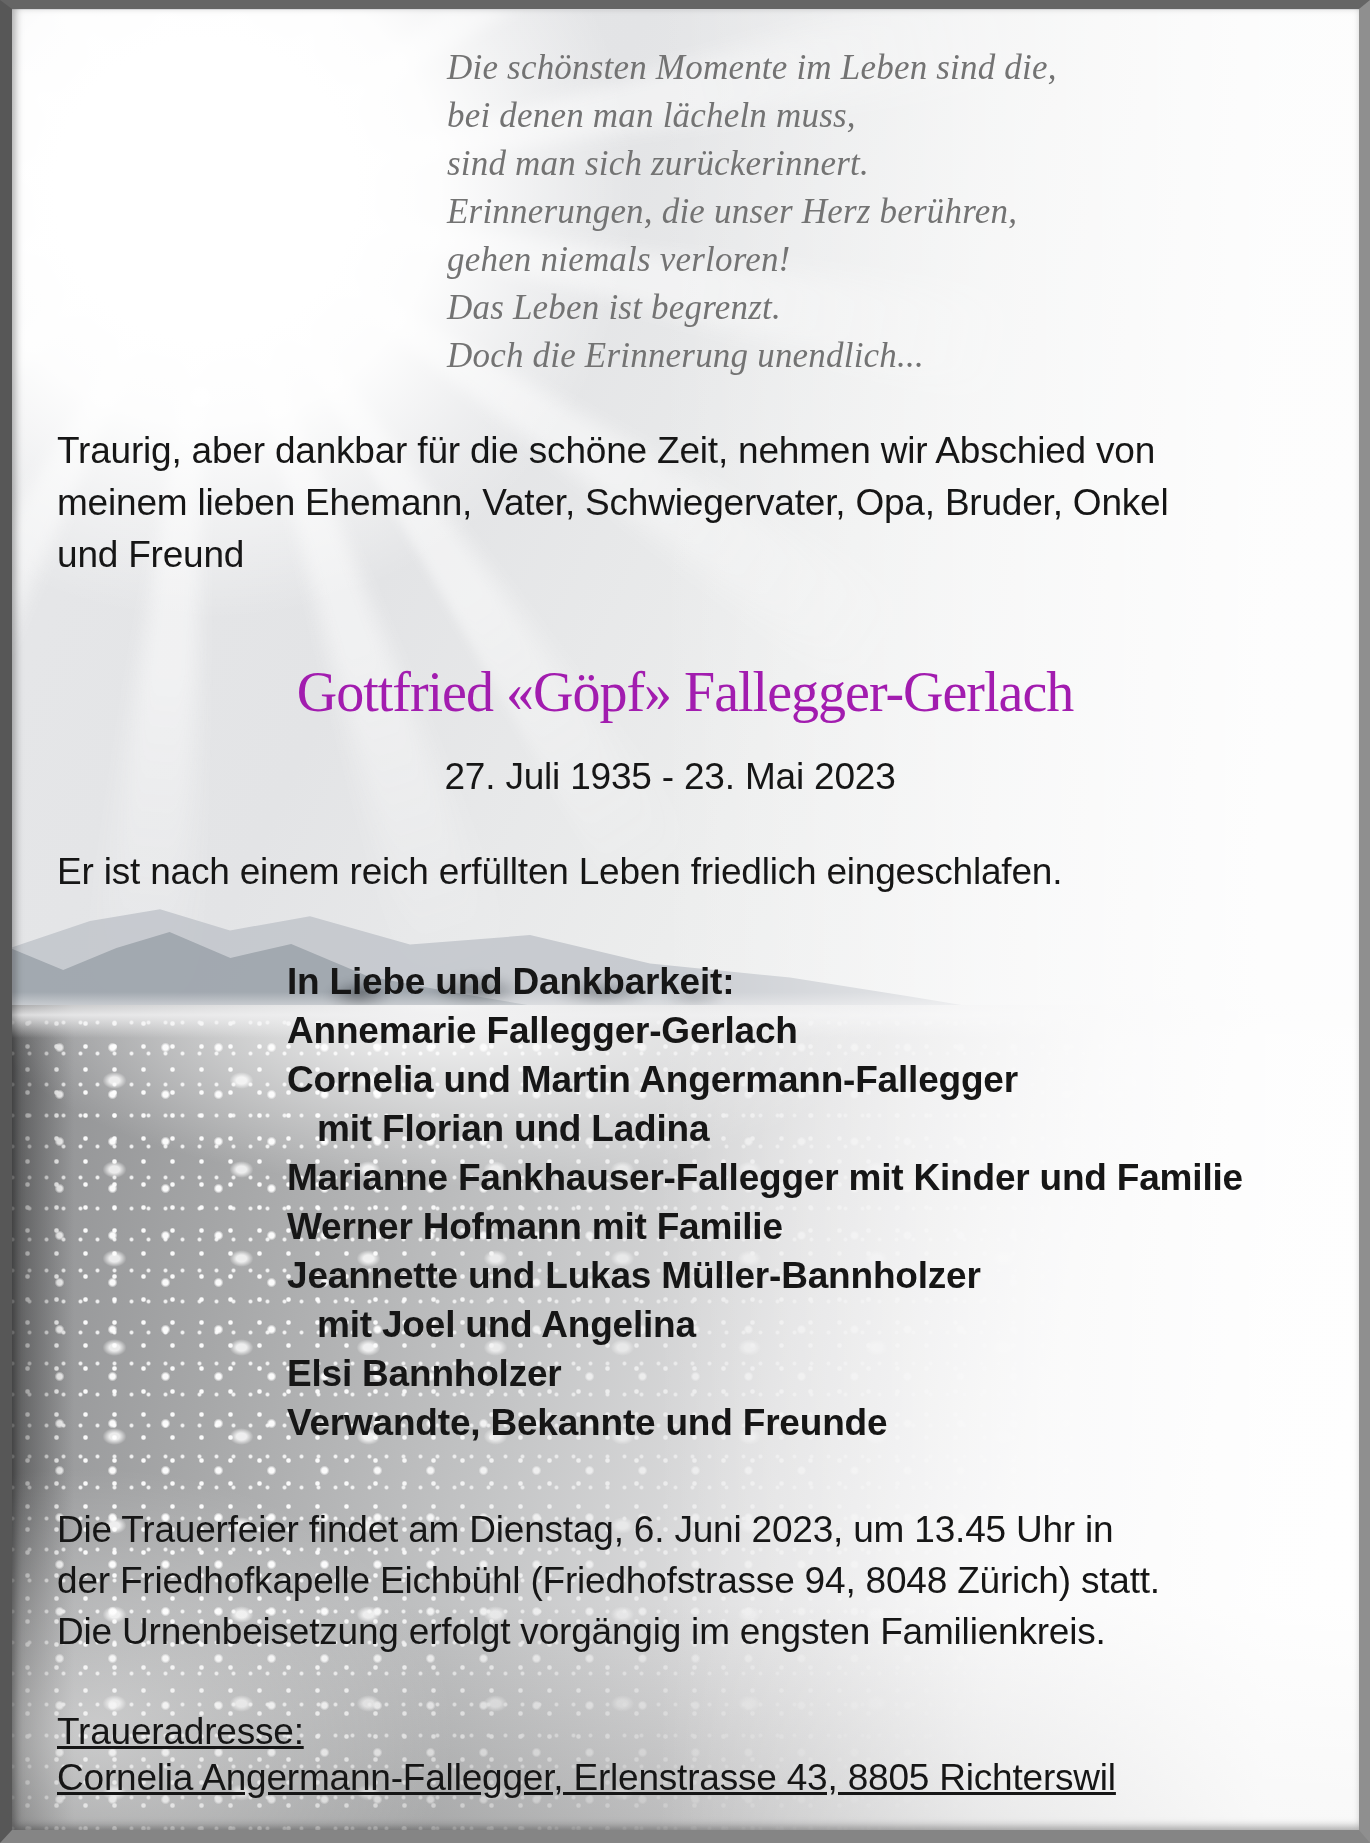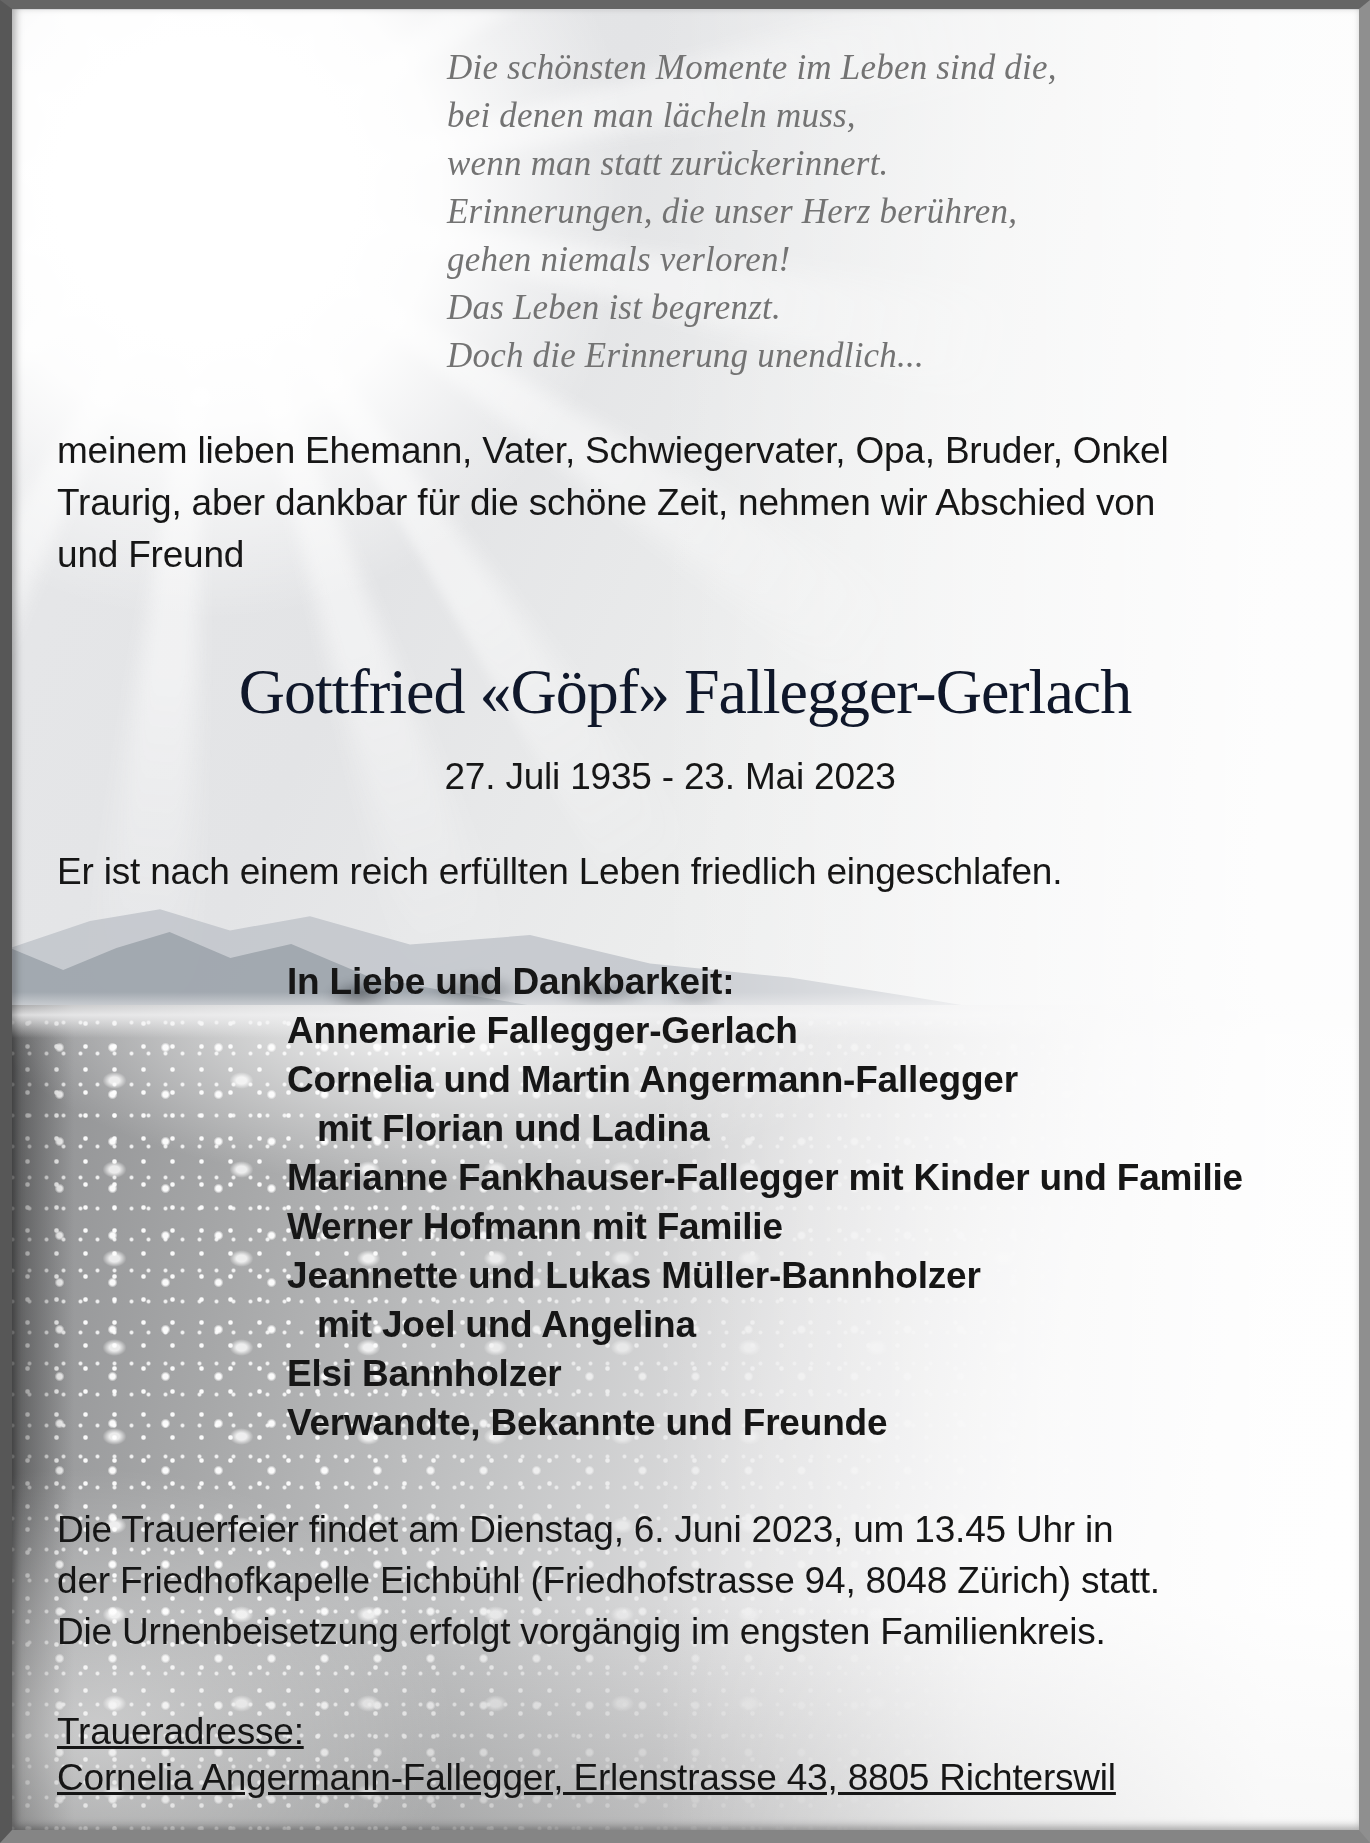--- a/index.html
+++ b/index.html
@@ -55,21 +55,21 @@
   .frame{position:absolute;inset:0;border-style:solid;border-width:9px 11px 13px 12px;
       border-color:#656565 #8f8f8f #858585 #575757;box-shadow:inset 3px -3px 8px rgba(0,0,0,.35);z-index:40;}
   
   .txt{position:absolute;color:#161616;z-index:20;}
   .line{display:block;}
   .indent{padding-left:30px;}
   .poem{left:447px;top:44px;font:italic 35px/48px "Liberation Serif",serif;color:#737373;letter-spacing:.2px;}
   .body-copy{font-size:37px;letter-spacing:-.2px;}
   .intro{left:57px;top:425px;line-height:52px;}
   .name{left:0;top:647px;width:1370px;text-align:center;
-        font-family:"Liberation Serif",serif;font-size:64px;line-height:90px;letter-spacing:-1px;color:#0f172a;}
+        font-family:"Liberation Serif",serif;font-size:56px;line-height:90px;letter-spacing:-1px;color:#a21caf;}
   .dates{left:0;top:754px;width:1340px;text-align:center;line-height:46px;}
   .passing{left:57px;top:848px;line-height:48px;}
   .family{left:287px;top:957px;line-height:49px;font-weight:bold;}
   .funeral{left:57px;top:1504px;line-height:51px;}
   .address{left:57px;top:1709px;line-height:46px;text-decoration:underline;}
 </style>
 </head>
 <body>
 
 <div class="stage">
@@ -81,30 +81,30 @@
   <div class="layer ridge-far"></div>
   <div class="layer ridge-near"></div>
   <div class="layer trees"></div>
   <div class="layer water"></div>
   <div class="layer horizon"></div>
   <div class="layer haze"></div>
 
   <div class="txt poem">
       <span class="line">Die schönsten Momente im Leben sind die,</span>
       <span class="line">bei denen man lächeln muss,</span>
-      <span class="line">wenn man statt zurückerinnert.</span>
+      <span class="line">sind man sich zurückerinnert.</span>
       <span class="line">Erinnerungen, die unser Herz berühren,</span>
       <span class="line">gehen niemals verloren!</span>
       <span class="line">Das Leben ist begrenzt.</span>
       <span class="line">Doch die Erinnerung unendlich...</span>
     </div>
 
   <div class="txt body-copy intro">
+      <span class="line">Traurig, aber dankbar für die schöne Zeit, nehmen wir Abschied von</span>
       <span class="line">meinem lieben Ehemann, Vater, Schwiegervater, Opa, Bruder, Onkel</span>
-      <span class="line">Traurig, aber dankbar für die schöne Zeit, nehmen wir Abschied von</span>
       <span class="line">und Freund</span>
     </div>
 
   <div class="txt name">Gottfried «Göpf» Fallegger-Gerlach</div>
 
   <div class="txt body-copy dates">27. Juli 1935 - 23. Mai 2023</div>
 
   <div class="txt body-copy passing">Er ist nach einem reich erfüllten Leben friedlich eingeschlafen.</div>
 
   <div class="txt body-copy family">

